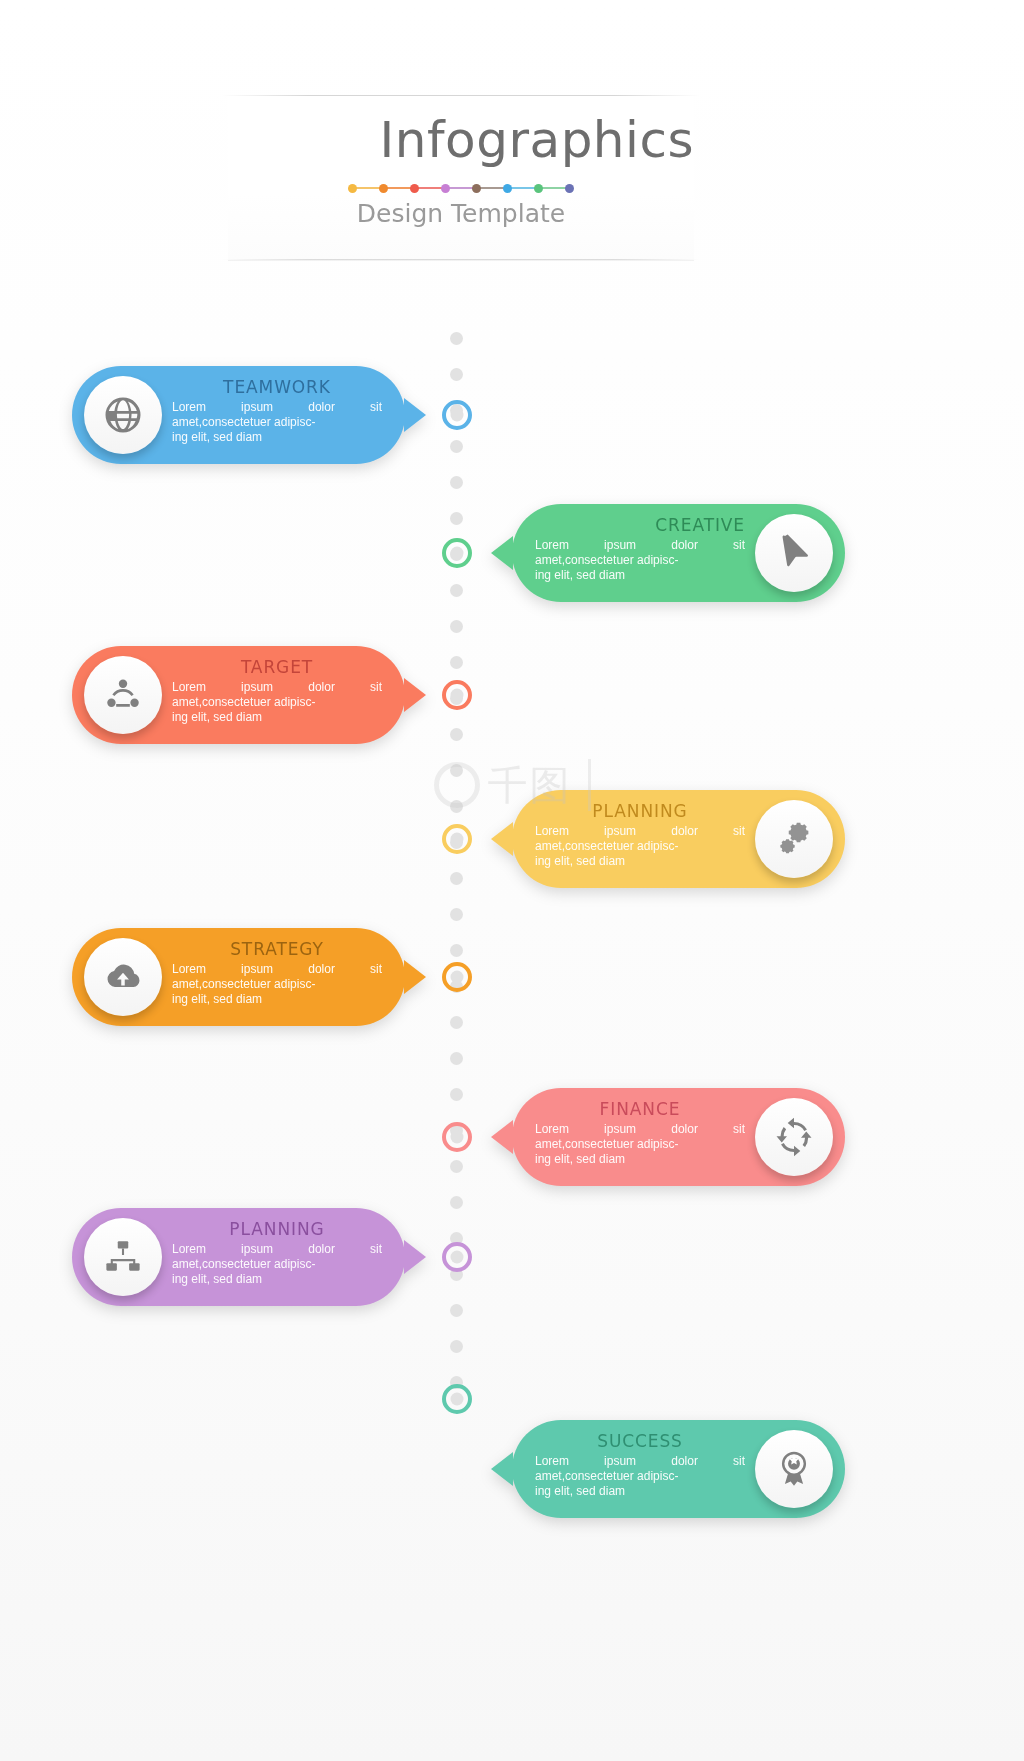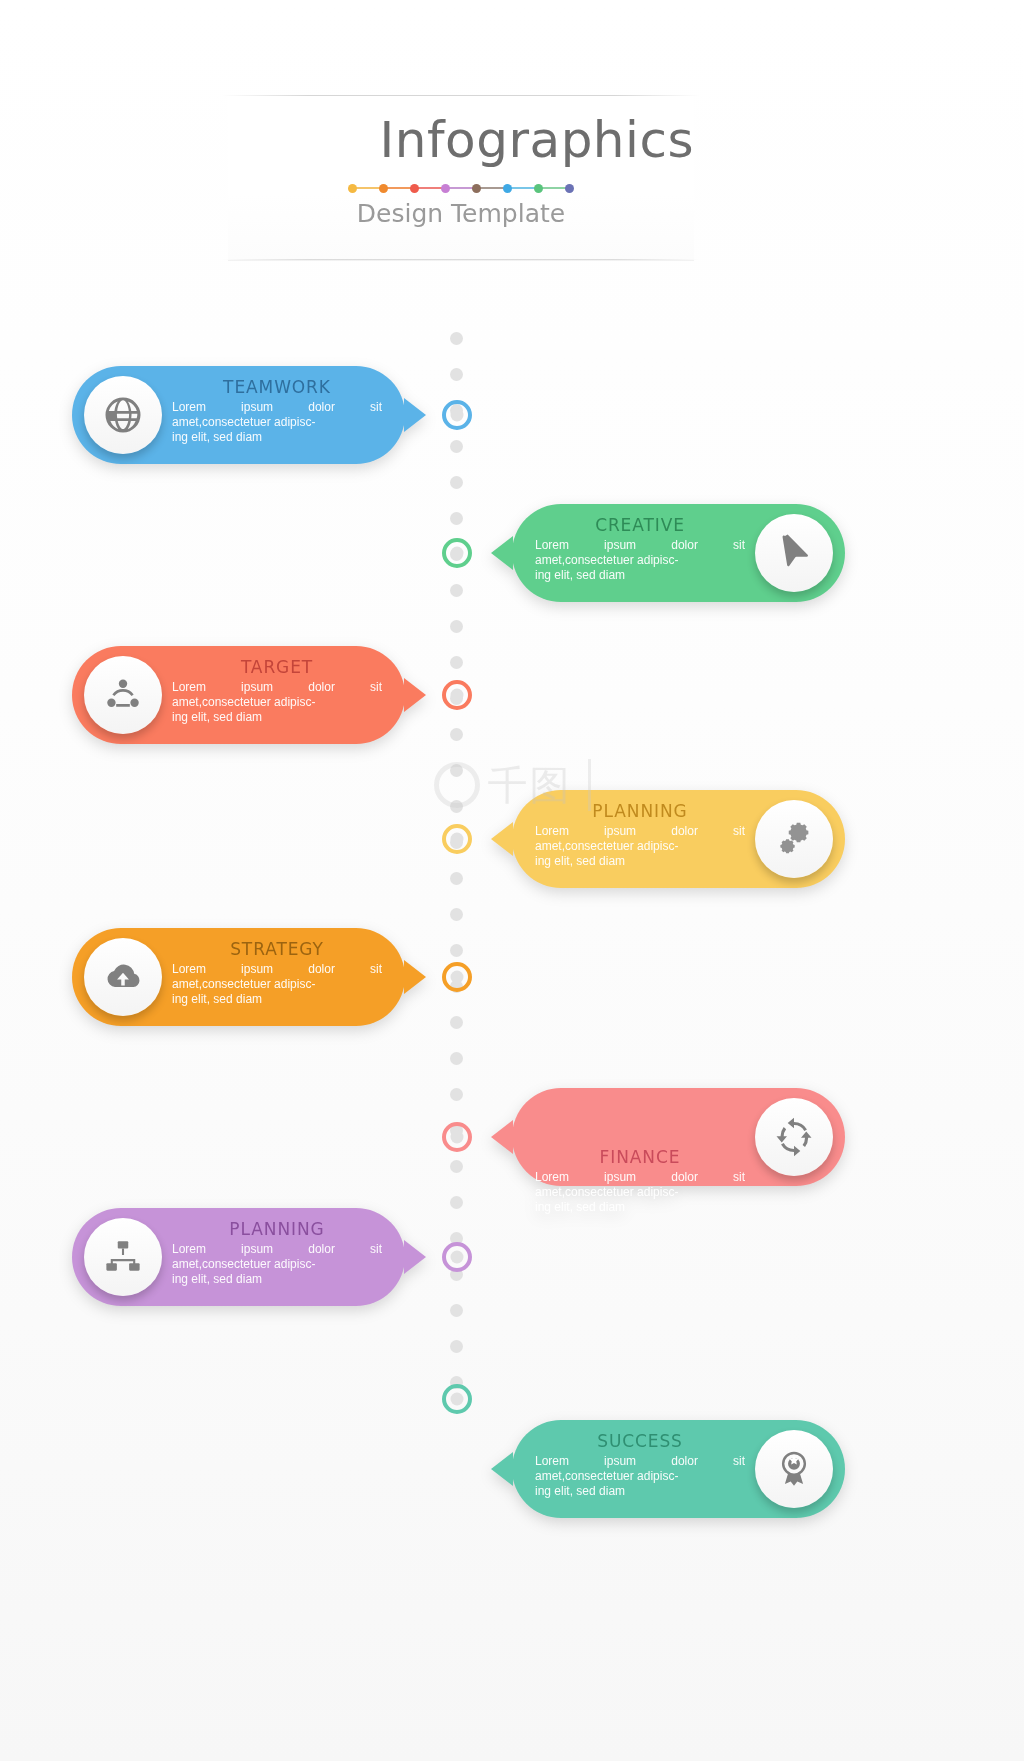--- a/index.html
+++ b/index.html
@@ -347,21 +347,21 @@
       </div>
       <div class="card right" style="top: 504px; left: 512px; width: 333px;">
         <div class="body" style="background: rgb(95, 207, 141);"></div>
         <div class="arrow" style="border-right-color: rgb(95, 207, 141);"></div>
         <div class="icon-circle">
           <svg viewBox="0 0 24 24">
             <path d="M5.3 3.1l14.4 7.4a.7.7 0 01-.1 1.3l-5.6 1.8a.8.8 0 00-.5.5l-1.8 5.6a.7.7 0 01-1.3.1L3 5.4a.8.8 0 011.1-1.1z" transform="rotate(18 12 12)"></path>
           </svg>
         </div>
         <div class="txt">
-          <div class="ttl" style="color: rgb(46, 139, 87);">CREATIVE</div>
+          <div class="ttl" style="color: rgb(46, 139, 87); text-align: right;">CREATIVE</div>
           <div class="desc">
             <span>
               <em style="font-style: normal;">Lorem</em>
               <em style="font-style: normal;">ipsum</em>
               <em style="font-style: normal;">dolor</em>
               <em style="font-style: normal;">sit</em>
             </span>
             <span>amet,consectetuer adipisc-</span>
             <span>ing elit, sed diam</span>
           </div>
@@ -439,21 +439,21 @@
       </div>
       <div class="card right" style="top: 1088px; left: 512px; width: 333px;">
         <div class="body" style="background: rgb(249, 140, 140);"></div>
         <div class="arrow" style="border-right-color: rgb(249, 140, 140);"></div>
         <div class="icon-circle">
           <svg viewBox="0 0 24 24">
             <path d="M12 5.2a6.8 6.8 0 015.9 3.4l1.5-.9A8.6 8.6 0 0012 3.4V1l-3.6 3L12 7zM6.1 11.6a6.8 6.8 0 011.4-4.1L6.1 6.3a8.6 8.6 0 00-1.8 5.3H2l3 3.6 3-3.6zM12 18.8a6.8 6.8 0 01-5.9-3.4l-1.5.9A8.6 8.6 0 0012 20.6V23l3.6-3L12 17zM22 12.4l-3-3.6-3 3.6h2.3a6.8 6.8 0 01-1.4 4.1l1.4 1.2a8.6 8.6 0 001.8-5.3z"></path>
           </svg>
         </div>
         <div class="txt">
-          <div class="ttl" style="color: rgb(201, 75, 91); margin-top: 48px;">FINANCE</div>
+          <div class="ttl" style="color: rgb(201, 75, 91);">FINANCE</div>
           <div class="desc">
             <span>
               <em style="font-style: normal;">Lorem</em>
               <em style="font-style: normal;">ipsum</em>
               <em style="font-style: normal;">dolor</em>
               <em style="font-style: normal;">sit</em>
             </span>
             <span>amet,consectetuer adipisc-</span>
             <span>ing elit, sed diam</span>
           </div>

